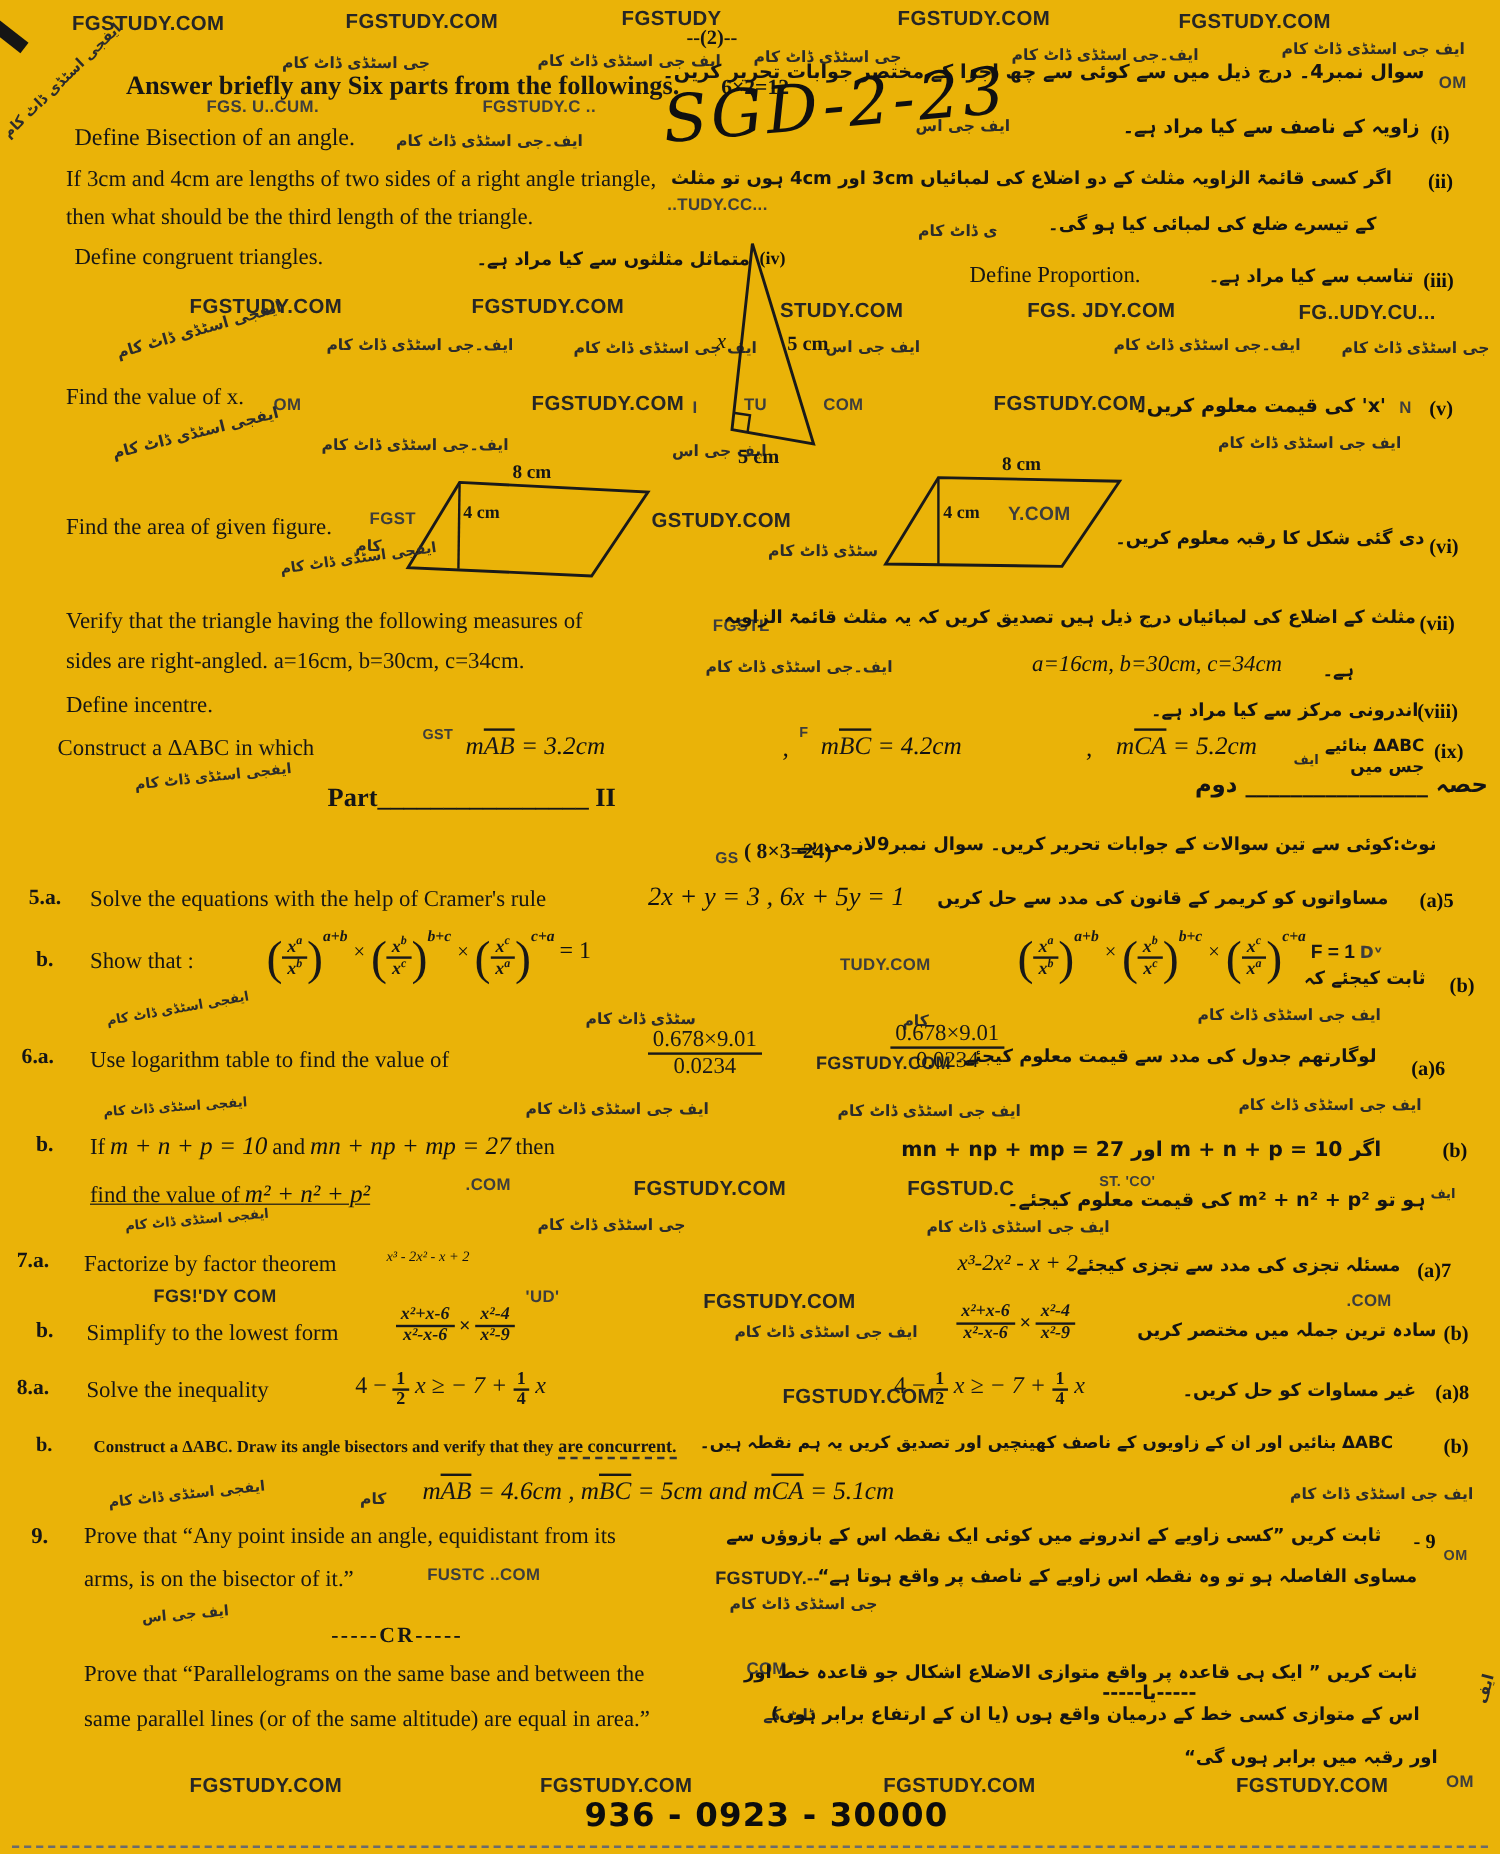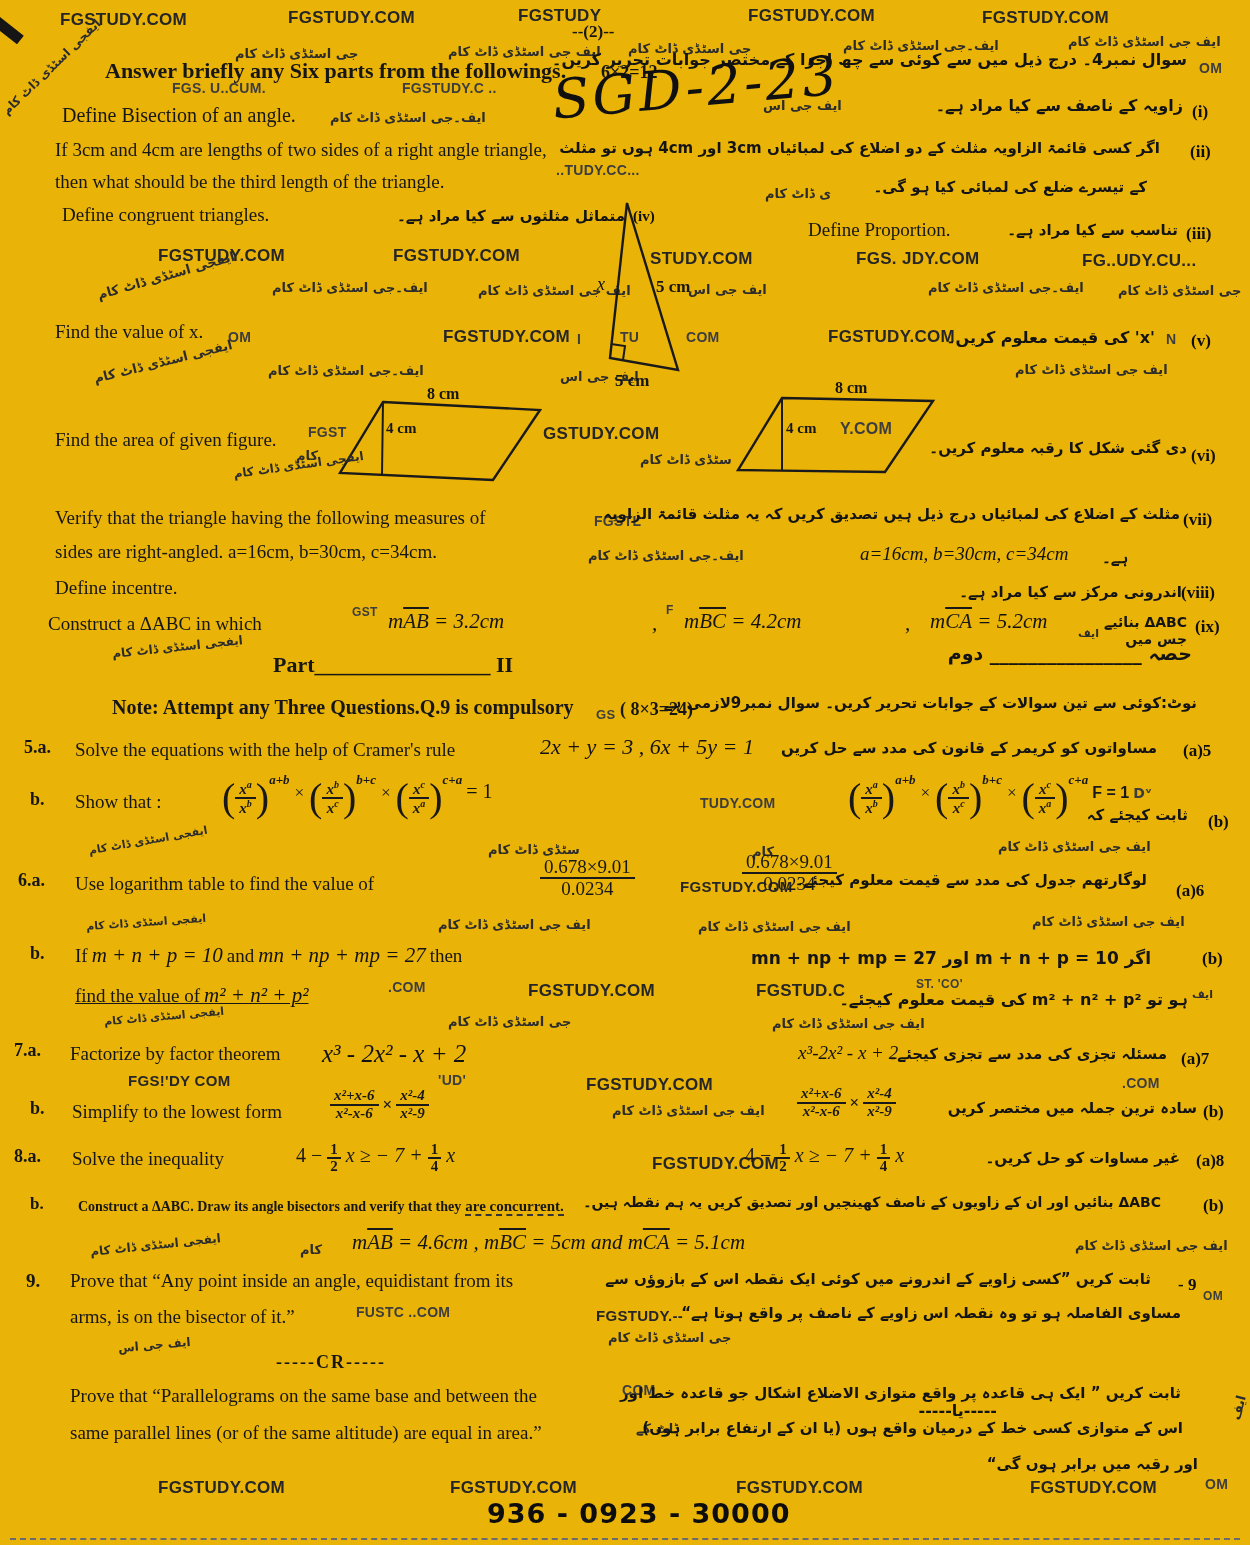--- a/index.html
+++ b/index.html
@@ -1,21 +1,21 @@
 <!DOCTYPE html>
 <html><head>
 <meta charset="utf-8">
 <style>
   html,body{margin:0;padding:0;background:#e8e8e4;}
   #paper{position:relative;width:1250px;height:1545px;background:#eab308;overflow:hidden;
          font-family:"Liberation Serif",serif;color:#181818;}
   .abs{position:absolute;white-space:nowrap;}
   .en{font-family:"Liberation Serif",serif;font-size:19px;color:#161616;}
   .enb{font-weight:bold;}
-  .math{font-family:"Liberation Serif",serif;font-style:italic;font-size:25px;color:#121212;}
+  .math{font-family:"Liberation Serif",serif;font-style:italic;font-size:12px;color:#121212;}
   .seg{font-style:italic;text-decoration:overline;}
   .ur{font-family:"DejaVu Sans",sans-serif;direction:rtl;font-weight:700;font-size:15px;
       color:#141414;display:inline-block;text-align:right;}
   .wm{font-family:"Liberation Sans",sans-serif;font-weight:700;font-size:17px;color:#262626;letter-spacing:.3px;}
   .wmp{font-family:"Liberation Sans",sans-serif;font-weight:700;font-size:14px;color:#3d3d3d;letter-spacing:.3px;}
   .wmu{font-family:"DejaVu Sans",sans-serif;direction:rtl;font-size:13px;font-weight:700;color:#2c2c2c;display:inline-block;}
   .numcol{font-family:"Liberation Serif",serif;font-weight:700;font-size:17px;color:#0e0e0e;}
   .frac{display:inline-block;text-align:center;vertical-align:middle;line-height:1.05;}
   .frac .fn{display:block;border-bottom:2px solid #1a1a1a;padding:0 4px;}
   .frac .fd{display:block;padding:0 4px;}
@@ -172,26 +172,22 @@
   <div class="abs" style="left:930px;top:609px;font-size:21px;">
     <span class="math" style="font-size:21px;">m</span><span class="seg" style="font-size:21px;">CA</span>
     <span class="math" style="font-size:21px;">= 5.2cm</span>
   </div>
   <span class="abs wmu" style="left:1078px;top:627px;font-size:11px;">ایف</span>
   <span class="abs ur" style="left:1095px;top:614px;width:160px;width:92px;white-space:normal;line-height:1.2;font-size:14px;">ΔABC بنائیے جس میں</span>
   <span class="abs numcol" style="left:1195px;top:617px;">(ix)</span>
   <span class="abs wmu" style="left:112px;top:640px;transform:rotate(-6deg);font-size:12px;">ایفجی اسٹڈی ڈاٹ کام</span>
 
   <span class="abs en enb" style="left:273px;top:652px;font-size:22px;">Part________________ II</span>
-  <span class="abs ur" style="left:652px;top:642px;width:540px;font-size:19px;">حصہ ________________ دوم</span>
-
-  <div class="abs" style="left:112px;top:696px;">
-    <span class="en enb" style="font-size:20px;">Note:</span>
-    <span class="en enb" style="font-size:20px;">Attempt any Three Questions.Q.9 is compulsory</span>
-  </div>
+  <span class="abs ur" style="left:700px;top:642px;width:540px;font-size:19px;">حصہ ________________ دوم</span>
+
   <span class="abs wmp" style="left:596px;top:707px;font-size:13px;">GS</span>
   <span class="abs en enb" style="left:620px;top:699px;font-size:18px;">( 8×3=24)</span>
   <span class="abs ur" style="left:732px;top:694px;width:465px;">نوٹ:کوئی سے تین سوالات کے جوابات تحریر کریں۔ سوال نمبر9لازمی ہے</span>
 
   <span class="abs en enb" style="left:24px;top:737px;font-size:18px;">5.a.</span>
   <span class="abs en" style="left:75px;top:739px;">Solve the equations with the help of Cramer's rule</span>
   <span class="abs math" style="left:540px;top:734px;font-size:22px;">2x + y = 3 , 6x + 5y = 1</span>
   <span class="abs ur" style="left:852px;top:739px;width:305px;">مساواتوں کو کریمر کے قانون کی مدد سے حل کریں</span>
   <span class="abs numcol" style="left:1183px;top:741px;">(a)5</span>
 

